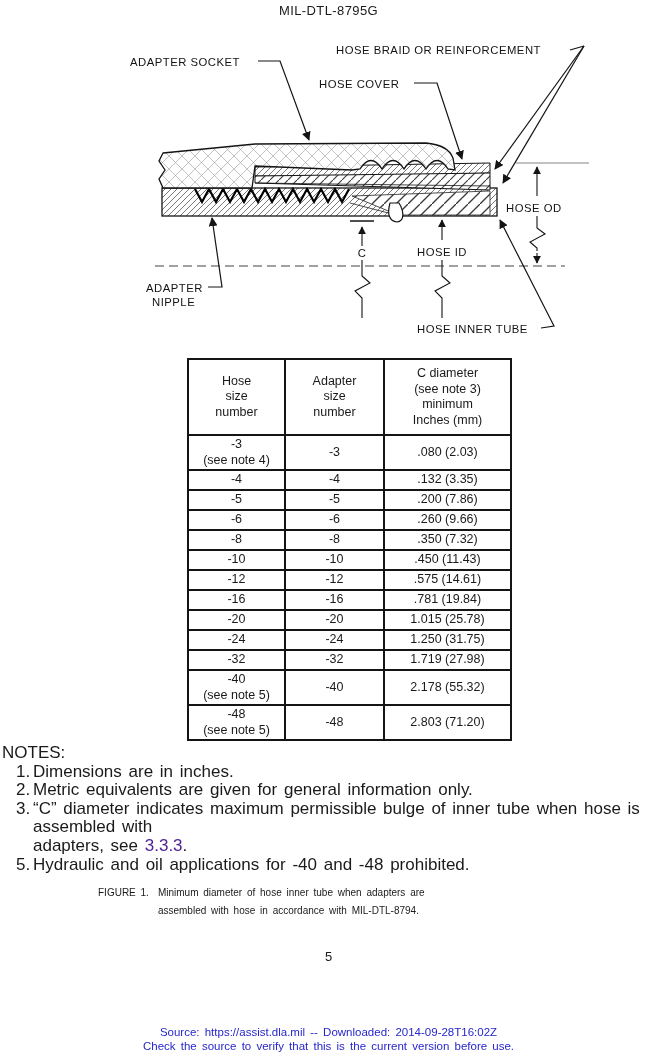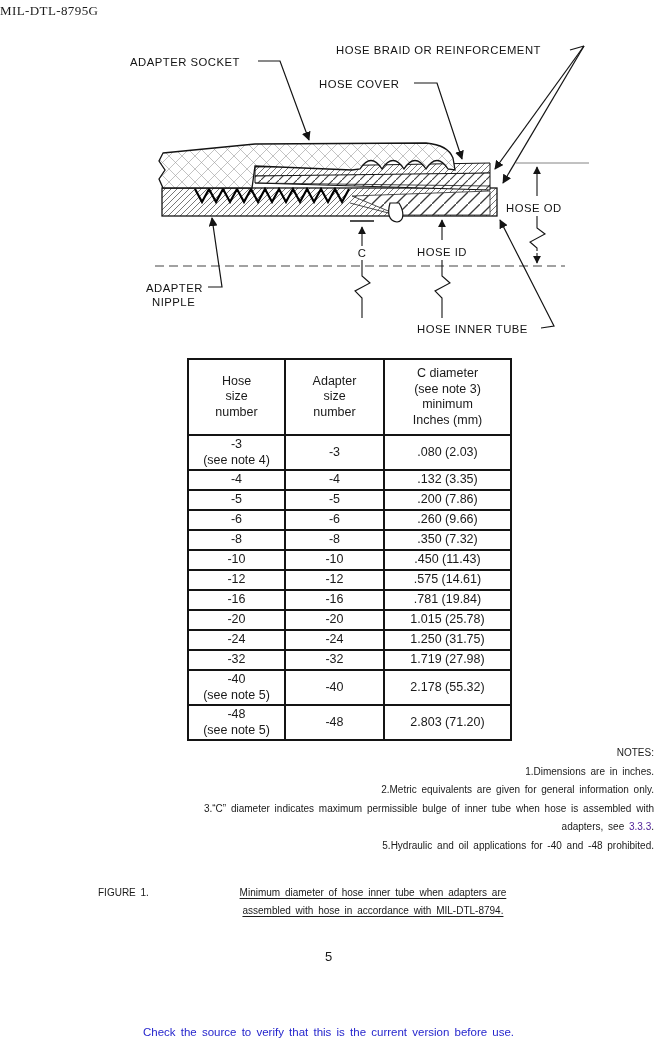--- a/index.html
+++ b/index.html
@@ -1,44 +1,44 @@
 <!DOCTYPE html>
 <html><head>
 <meta charset="utf-8">
 <style>
   * { margin:0; padding:0; box-sizing:border-box; }
   html,body { width:657px; height:1056px; background:#ffffff;
     font-family:"Liberation Sans", sans-serif; color:#1a1a1a; }
   .page { position:relative; width:657px; height:1056px; overflow:hidden; background:#fff; }
 
-  .doc-title { position:absolute; top:3px; left:0; right:0; text-align:left;
-    font-size:13px; letter-spacing:.4px;font-family:Liberation Serif, serif; }
+  .doc-title { position:absolute; top:3px; left:0; right:0; text-align:center;
+    font-size:13px; letter-spacing:.4px; }
 
   svg.diagram { position:absolute; left:0; top:35px; width:657px; height:310px; }
   svg.diagram text { font-family:"Liberation Sans", sans-serif; font-size:11.3px;
     fill:#141414; letter-spacing:.5px; }
 
   .tbl { position:absolute; left:187px; top:358px; border-collapse:collapse; }
   .tbl th, .tbl td { border:2px solid #141414; text-align:center; vertical-align:middle;
     white-space:pre-line; font-weight:normal; font-size:12.5px; line-height:15.5px;
     padding:1px 4px; }
   .tbl th { height:76px; }
   .tbl td { height:20px; }
 
   .notes { position:absolute; left:2px; top:744px; width:652px;
-    font-size:10px; line-height:18.6px; word-spacing:2px;text-align:right; }
-  .notes .note { padding-left:17px; text-indent:-17px; white-space:pre-line; }
+    font-size:17px; line-height:18.6px; word-spacing:2px; }
+  .notes .note { margin-left:14px; padding-left:17px; text-indent:-17px; white-space:pre-line; }
   .notes .num { display:inline-block; width:17px; text-indent:0; }
   .ref-link { color:#4c1d95; text-decoration:none; cursor:pointer; }
 
   .figcap { position:absolute; left:98px; top:884px; width:490px; display:flex;
     font-size:10px; line-height:18px; word-spacing:2px; }
   .figcap .figlabel { white-space:nowrap; margin-right:9px; }
-  .figcap .figtitle { white-space:pre-line; text-align:center; flex:1;
-    text-decoration:underline; text-underline-offset:2px; }
+  .figcap .figtitle { white-space:pre-line; text-align:left; flex:1;
+    text-underline-offset:2px; }
 
   .pageno { position:absolute; top:949px; left:0; right:0; text-align:center; font-size:13px; }
 
   .footer { position:absolute; top:1026px; left:0; right:0; text-align:center;
     color:#2626cd; font-size:11.5px; line-height:13.5px; word-spacing:2px; }
 </style>
 </head>
 <body>
 
 <div class="page">
@@ -236,16 +236,17 @@
 
   <div class="figcap">
     <span class="figlabel">FIGURE 1.</span>
     <span class="figtitle">Minimum diameter of hose inner tube when adapters are
 assembled with hose in accordance with MIL-DTL-8794.</span>
   </div>
 
   <div class="pageno">5</div>
 
   <div class="footer">
+    <div>Source: https://assist.dla.mil -- Downloaded: 2014-09-28T16:02Z</div>
     <div>Check the source to verify that this is the current version before use.</div>
   </div>
 
 </div>
 
 </body></html>

